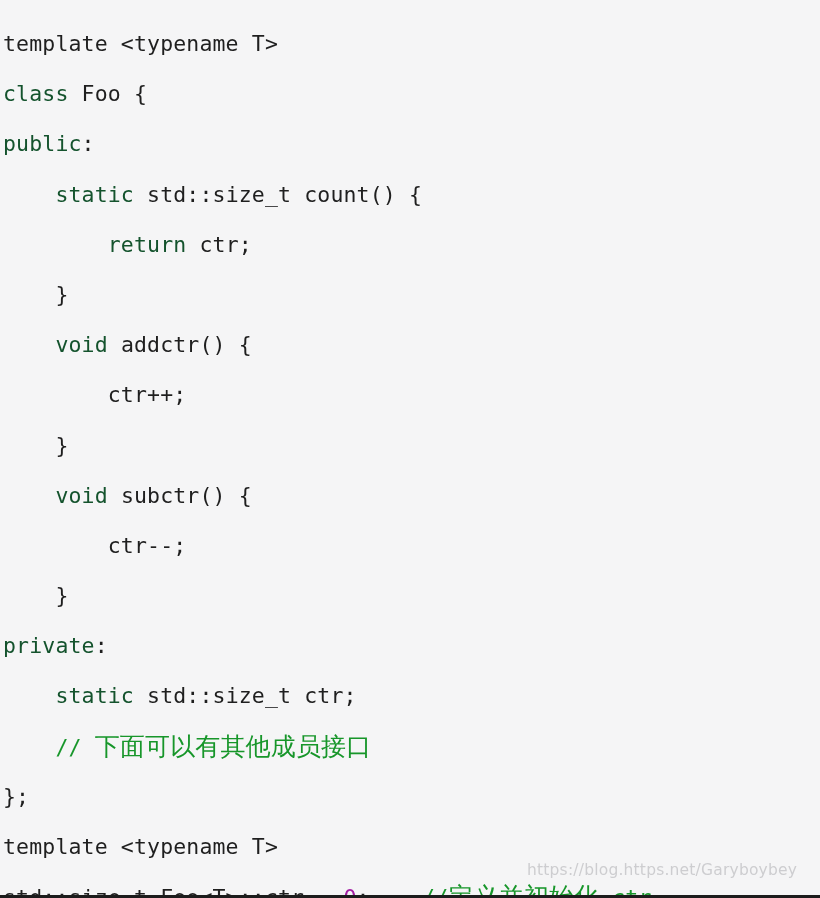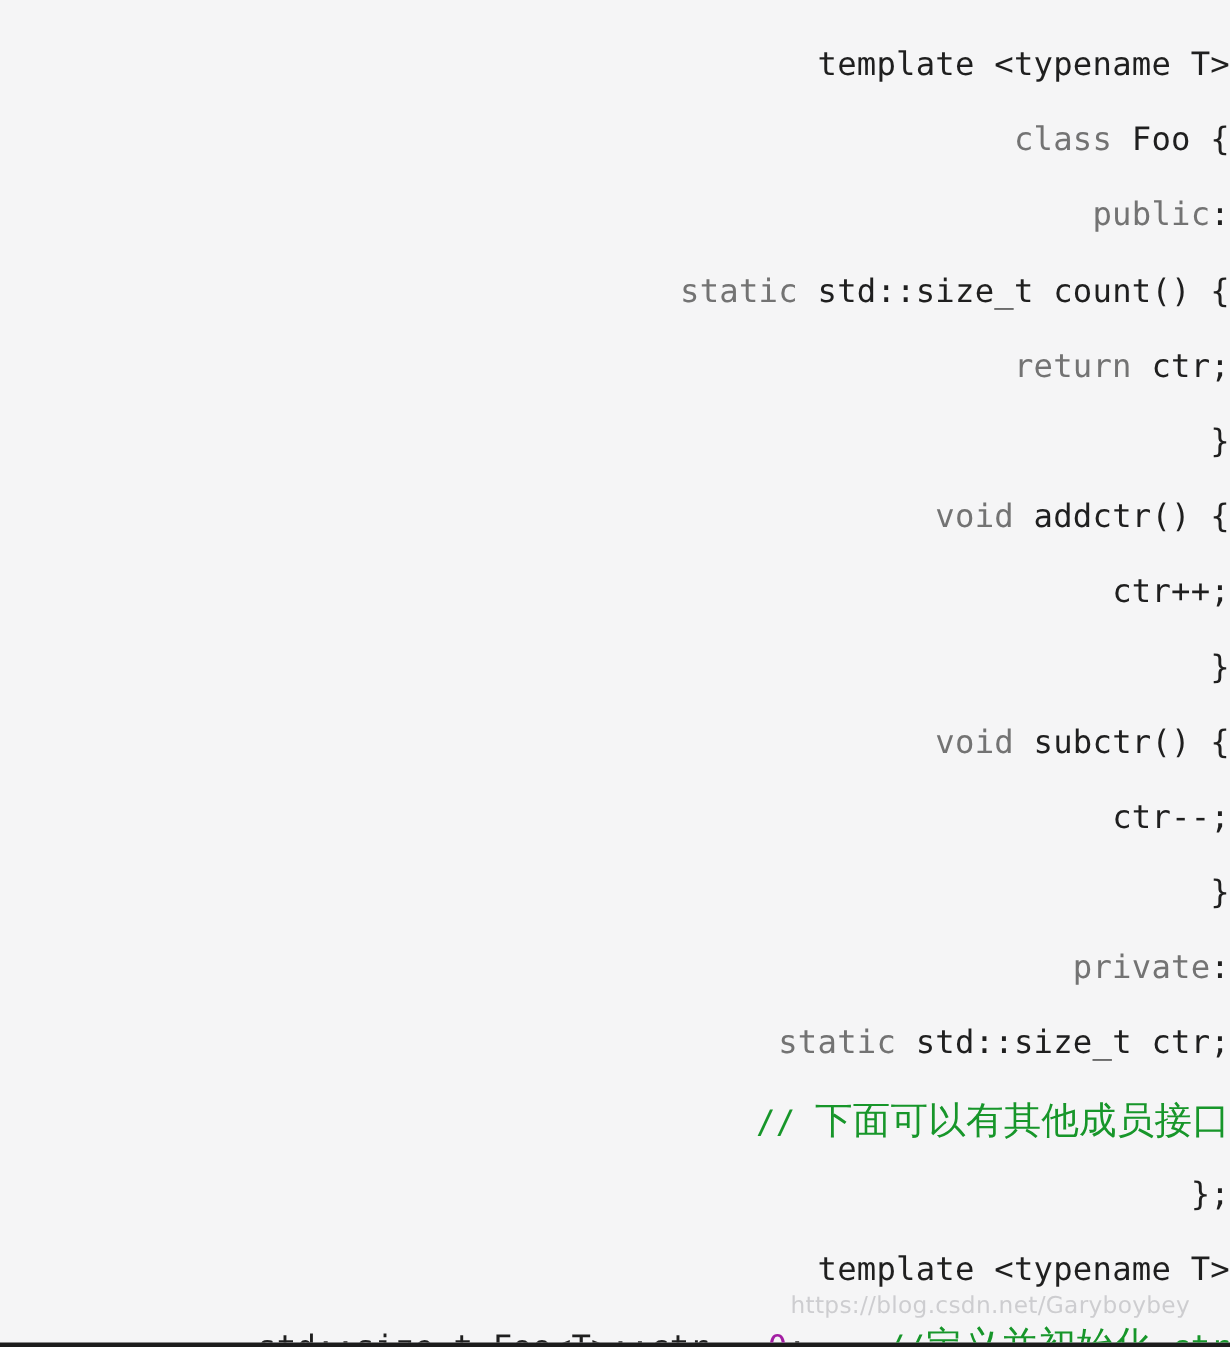--- a/index.html
+++ b/index.html
@@ -26,23 +26,22 @@
     box-sizing: border-box;
   }
   .code-line {
     height: 50.2px;
     line-height: 50.2px;
     font-size: 21.5px;
     letter-spacing: 0.15px;
     white-space: pre;
     color: #1f1f1f;
     font-family: "DejaVu Sans Mono", "Liberation Mono", monospace;
-    text-align: right;
   }
-  .tok-kw      { color: #737373; }
+  .tok-kw      { color: #14532d; }
   .tok-plain   { color: #1f1f1f; }
   .tok-comment { color: #17962a; }
   .tok-num     { color: #a31fa3; }
   .tok-cjk {
     font-family: "DejaVu Sans", "Liberation Sans", sans-serif;
     font-size: 25px;
   }
   #watermark {
     position: absolute;
     left: 527px;
@@ -56,15 +55,15 @@
     user-select: none;
   }
 </style>
 </head>
 <body>
 
 <div id="code-figure">
 
   <pre id="code-block"><div class="code-line"><span class="tok-plain">template &lt;typename T&gt;</span></div><div class="code-line"><span class="tok-kw">class</span><span class="tok-plain"> Foo {</span></div><div class="code-line"><span class="tok-kw">public</span><span class="tok-plain">:</span></div><div class="code-line"><span class="tok-plain">    </span><span class="tok-kw">static</span><span class="tok-plain"> std::size_t count() {</span></div><div class="code-line"><span class="tok-plain">        </span><span class="tok-kw">return</span><span class="tok-plain"> ctr;</span></div><div class="code-line"><span class="tok-plain">    }</span></div><div class="code-line"><span class="tok-plain">    </span><span class="tok-kw">void</span><span class="tok-plain"> addctr() {</span></div><div class="code-line"><span class="tok-plain">        ctr++;</span></div><div class="code-line"><span class="tok-plain">    }</span></div><div class="code-line"><span class="tok-plain">    </span><span class="tok-kw">void</span><span class="tok-plain"> subctr() {</span></div><div class="code-line"><span class="tok-plain">        ctr--;</span></div><div class="code-line"><span class="tok-plain">    }</span></div><div class="code-line"><span class="tok-kw">private</span><span class="tok-plain">:</span></div><div class="code-line"><span class="tok-plain">    </span><span class="tok-kw">static</span><span class="tok-plain"> std::size_t ctr;</span></div><div class="code-line"><span class="tok-plain">    </span><span class="tok-comment">// </span><span class="tok-comment tok-cjk">下面可以有其他成员接口</span></div><div class="code-line"><span class="tok-plain">};</span></div><div class="code-line"><span class="tok-plain">template &lt;typename T&gt;</span></div><div class="code-line"><span class="tok-plain">std::size_t Foo&lt;T&gt;::ctr = </span><span class="tok-num">0</span><span class="tok-plain">;    </span><span class="tok-comment">//</span><span class="tok-comment tok-cjk">定义并初始化</span><span class="tok-comment"> ctr</span></div></pre>
 
-  <div id="watermark">https://blog.csdn.net/Garyboybey</div>
+  <div id="watermark">https://blog.https.net/Garyboybey</div>
 
 </div>
 
 </body></html>

